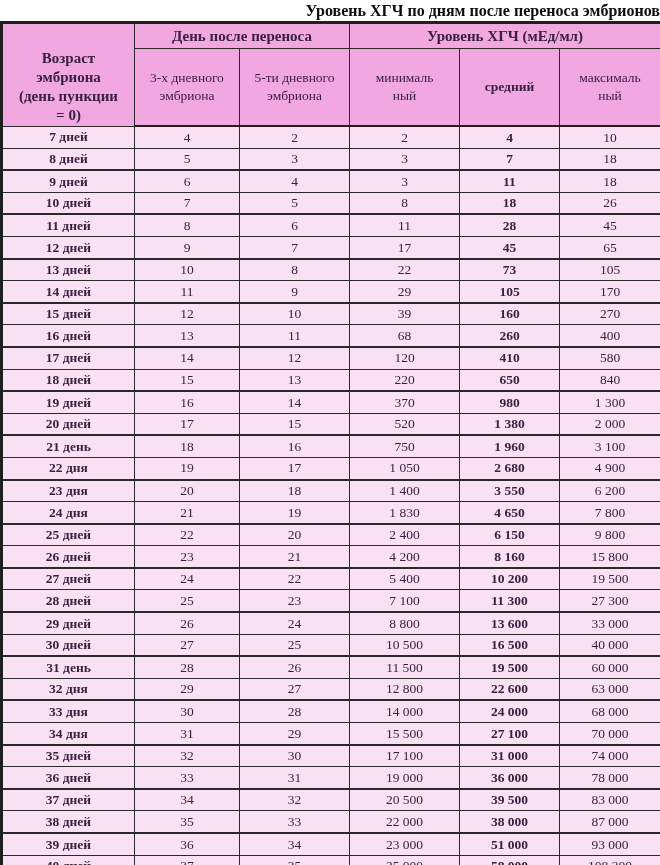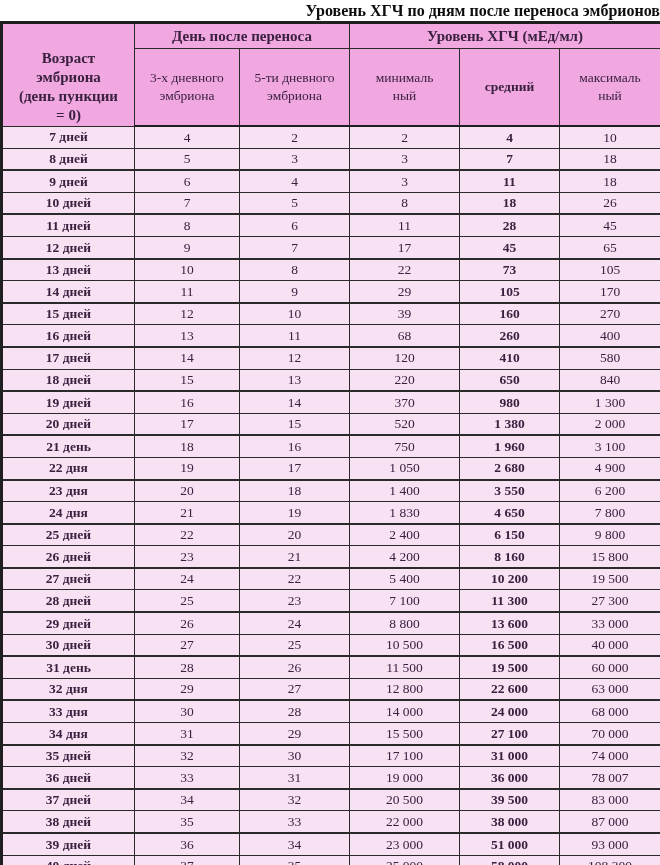--- a/index.html
+++ b/index.html
@@ -347,21 +347,21 @@
           <td class="col-min">17 100</td>
           <td class="col-avg">31 000</td>
           <td class="col-max">74 000</td>
         </tr>
         <tr>
           <td class="col-age">36 дней</td>
           <td class="col-day3">33</td>
           <td class="col-day5">31</td>
           <td class="col-min">19 000</td>
           <td class="col-avg">36 000</td>
-          <td class="col-max">78 007</td>
+          <td class="col-max">78 000</td>
         </tr>
         <tr>
           <td class="col-age">37 дней</td>
           <td class="col-day3">34</td>
           <td class="col-day5">32</td>
           <td class="col-min">20 500</td>
           <td class="col-avg">39 500</td>
           <td class="col-max">83 000</td>
         </tr>
         <tr>

